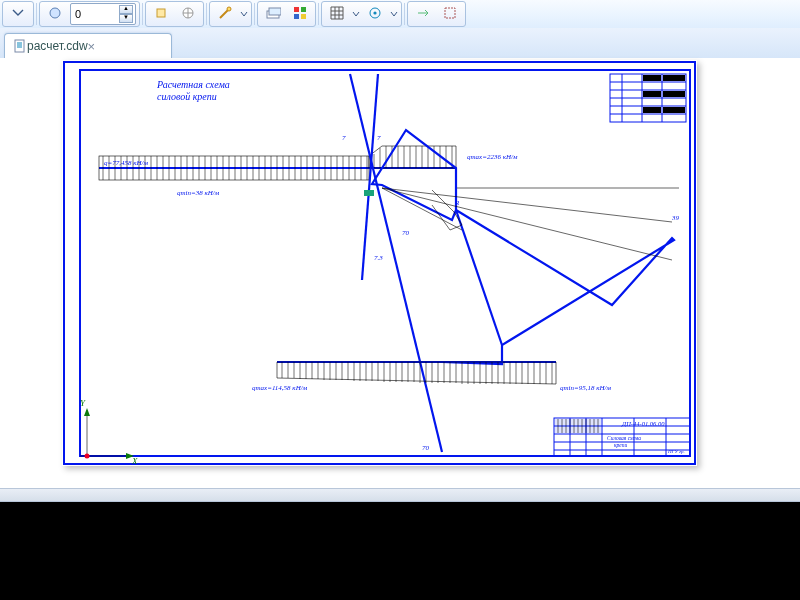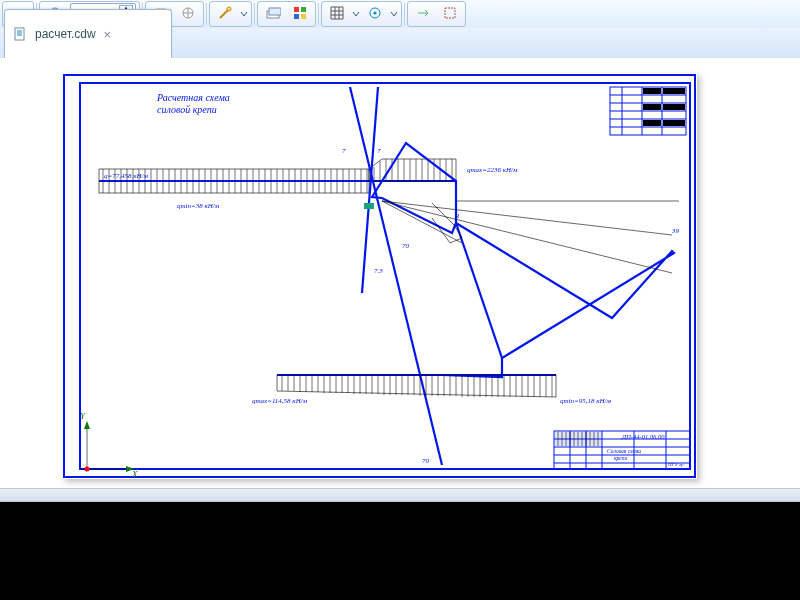--- a/index.html
+++ b/index.html
@@ -8,29 +8,29 @@
   .toolbar{position:absolute;left:0;top:0;right:0;height:28px;background:linear-gradient(#f7fbff,#dfeefe);border-bottom:1px solid #9bb9d8;display:flex;align-items:center;gap:2px;padding:0 2px}
   .tgroup{display:flex;align-items:center;height:24px;background:linear-gradient(#fefefe,#e6eefc);border:1px solid #a9c2e0;border-radius:3px;padding:0 3px;gap:3px}
   .tbtn{width:22px;height:20px;display:flex;align-items:center;justify-content:center;border:1px solid transparent;border-radius:2px;cursor:pointer}
   .tfield{height:20px;background:#fff;border:1px solid #8fa9c9;border-radius:2px;display:flex;align-items:center;padding:0 2px;gap:2px}
   .tfield input{border:0;outline:0;font-size:11px;width:40px;background:transparent}
   .spin{display:flex;flex-direction:column;gap:0}
   .spin div{width:12px;height:7px;background:linear-gradient(#fefefe,#d0dff2);border:1px solid #8fa9c9;font-size:6px;line-height:5px;text-align:center;cursor:pointer}
   .sep{width:1px;height:22px;background:#c1d3eb}
   
   .tabbar{position:absolute;left:0;top:28px;right:0;height:30px;background:linear-gradient(#eaf2fd,#d6e6f9);border-bottom:1px solid #9bb9d8;display:flex;align-items:flex-end;padding:0 4px}
-  .tab{position:relative;height:24px;background:#fff;border:1px solid #9bb9d8;border-bottom:0;border-radius:4px 4px 0 0;display:flex;align-items:center;padding:12px 8px;gap:8px;min-width:150px;box-shadow:0 -1px 2px rgba(120,150,200,.2)}
+  .tab{position:relative;height:24px;background:#fff;border:1px solid #9bb9d8;border-bottom:0;border-radius:4px 4px 0 0;display:flex;align-items:center;padding:0 8px;gap:0;min-width:150px;box-shadow:0 -1px 2px rgba(120,150,200,.2)}
   .tab .ico{width:14px;height:14px}
   .tab .lbl{color:#355;font-size:12px}
   .tab .close{font-family:Arial;font-size:13px;color:#7a8aa0;cursor:pointer}
   
   .ws{position:absolute;left:0;top:58px;right:0;height:430px;background:#fff}
   .ws-inner{position:absolute;left:0;top:0;right:0;bottom:0;background:#fff}
   
-  .sheet{position:absolute;left:62px;top:15px;width:635px;height:406px;background:#fff;box-shadow:3px 3px 6px rgba(0,0,0,.25)}
+  .sheet{position:absolute;left:62px;top:2px;width:635px;height:406px;background:#fff;box-shadow:3px 3px 6px rgba(0,0,0,.25)}
   
   .panel{position:absolute;left:0;top:488px;right:0;height:12px;background:linear-gradient(#e9eef6,#d6dfea);border-top:1px solid #b8c6d9;border-bottom:1px solid #b8c6d9}
   
   svg.drawing{position:absolute;left:0;top:0;width:100%;height:100%}
   .frame-outer{stroke:#0216ee;stroke-width:2;fill:none}
   .frame-inner{stroke:#0216ee;stroke-width:2;fill:none}
   .thin{stroke:#000;stroke-width:.6;fill:none}
   .thick{stroke:#0216ee;stroke-width:2.2;fill:none}
   .hatch{stroke:#000;stroke-width:.55;fill:none}
   .txt{font-family:'Times New Roman',serif;font-style:italic;fill:#0216ee}

